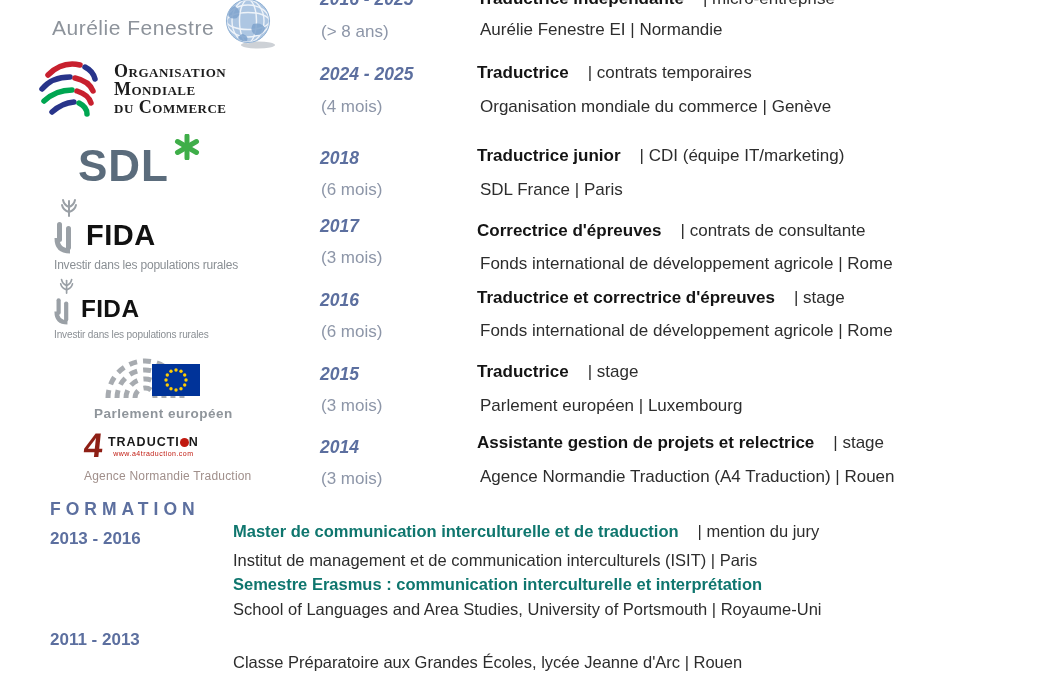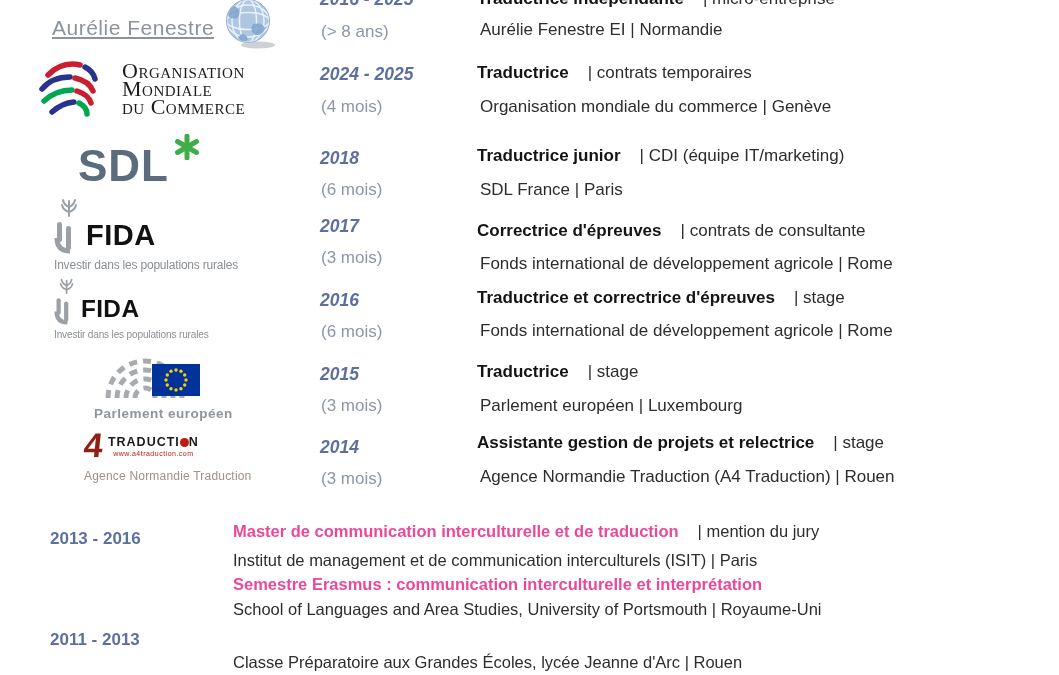--- a/index.html
+++ b/index.html
@@ -14,30 +14,30 @@
   
   .xtitle{left:477px;font-size:17px;color:#2d2d2d;}
   .xtitle b{color:#141414;}
   .xorg{left:480px;font-size:17px;color:#2d2d2d;}
   b{font-weight:700;}
   b:not(:empty)+span{margin-left:19px;}
   
   .fheading{left:50px;top:499px;font-size:17.5px;font-weight:700;letter-spacing:5px;color:#5c6f9f;}
   .fdate{left:50px;font-size:17px;font-weight:700;color:#5c6f9f;}
   .fline{left:233px;font-size:16.5px;color:#2d2d2d;}
-  .fline b{color:#ec4899;}
+  .fline b{color:#0f766e;}
   
   .logo{position:absolute;}
   
   .af{left:52px;top:-2px;display:flex;align-items:center;}
-  .af-text{font-size:21px;color:#8d939b;letter-spacing:.5px;margin-right:8px;margin-top:8px;text-decoration:underline;}
+  .af-text{font-size:21px;color:#8d939b;letter-spacing:.5px;margin-right:8px;margin-top:8px;}
   
   .omc{left:34px;top:57px;display:flex;align-items:center;}
-  .omc-text{margin-left:16px;font-family:"Liberation Serif", serif;font-variant:small-caps;
-            font-size:22px;line-height:18px;color:#1c1c1c;letter-spacing:.5px;}
+  .omc-text{margin-left:8px;font-family:"Liberation Serif", serif;font-variant:small-caps;
+            font-size:18px;line-height:18px;color:#1c1c1c;letter-spacing:.5px;font-weight:bold;}
   
   .sdl{left:78px;top:142px;}
   .sdl-word{font-size:44px;font-weight:800;color:#5b6c7c;letter-spacing:1px;line-height:48px;text-align:center;}
   .sdl-star{position:absolute;left:96px;top:-8px;}
   
   .fida{left:54px;top:198px;width:190px;}
   .fida2{left:54px;top:278px;transform:scale(.84);transform-origin:top left;}
   .fida-top{display:flex;align-items:flex-end;}
   .fida-word{font-size:29px;font-weight:800;color:#111;letter-spacing:.5px;margin-left:2px;margin-bottom:2px;}
   .fida-tag{font-size:12px;color:#8a8f94;margin-top:4px;letter-spacing:-.2px;}
@@ -228,20 +228,21 @@
 
   <div class="abs xtitle" style="top:288px"><b>Traductrice et correctrice d'épreuves</b><span>| stage</span></div>
   <div class="abs xorg" style="top:321px">Fonds international de développement agricole | Rome</div>
 
   <div class="abs xtitle" style="top:362px"><b>Traductrice</b><span>| stage</span></div>
   <div class="abs xorg" style="top:396px">Parlement européen | Luxembourg</div>
 
   <div class="abs xtitle" style="top:433px"><b>Assistante gestion de projets et relectrice</b><span>| stage</span></div>
   <div class="abs xorg" style="top:467px">Agence Normandie Traduction (A4 Traduction) | Rouen</div>
 
+  <div class="abs fheading">FORMATION</div>
 
   <div class="abs fdate" style="top:529px">2013 - 2016</div>
   <div class="abs fline" style="top:521px"><b>Master de communication interculturelle et de traduction</b><span>| mention du jury</span></div>
   <div class="abs fline" style="top:550px"><b></b><span>Institut de management et de communication interculturels (ISIT) | Paris</span></div>
   <div class="abs fline" style="top:574px"><b>Semestre Erasmus : communication interculturelle et interprétation</b><span></span></div>
   <div class="abs fline" style="top:599px"><b></b><span>School of Languages and Area Studies, University of Portsmouth | Royaume-Uni</span></div>
 
   <div class="abs fdate" style="top:630px">2011 - 2013</div>
   <div class="abs fline" style="top:652px"><b></b><span>Classe Préparatoire aux Grandes Écoles, lycée Jeanne d'Arc | Rouen</span></div>
 

